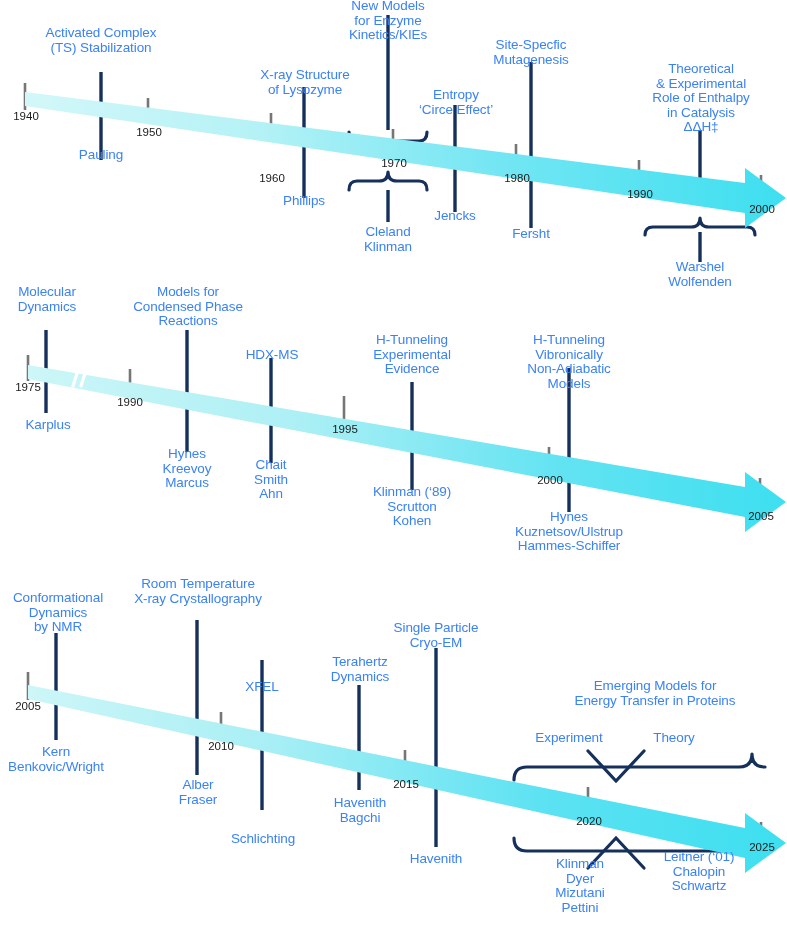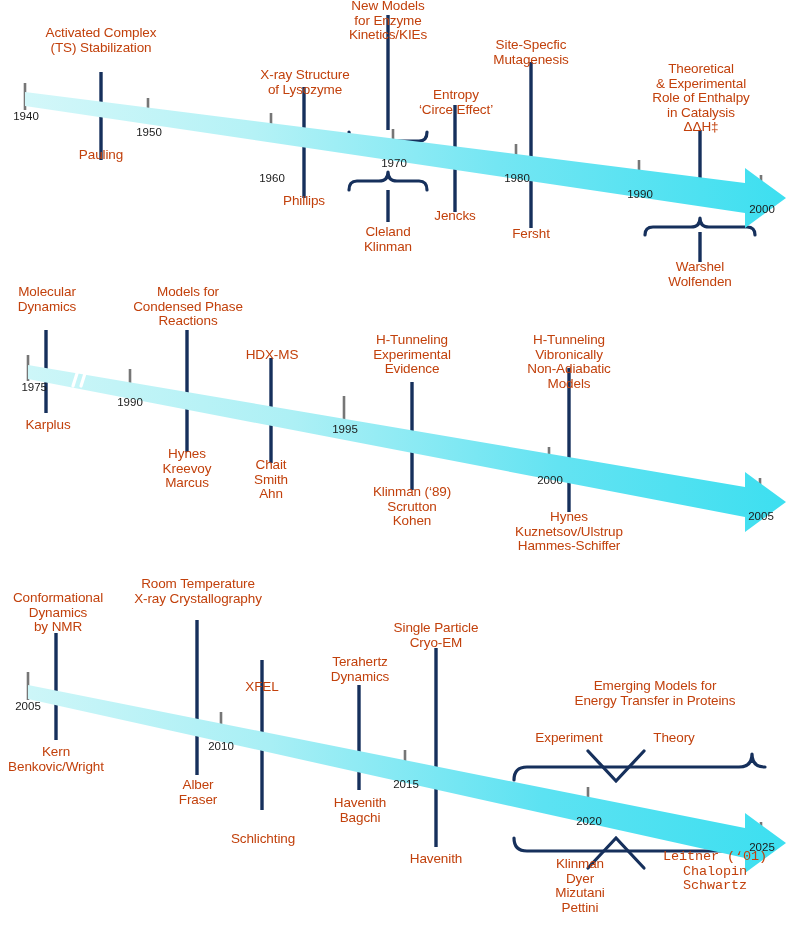--- a/index.html
+++ b/index.html
@@ -1,21 +1,21 @@
 <!DOCTYPE html>
 <html><head>
 <meta charset="utf-8">
 <style>
   html,body{margin:0;padding:0;background:#ffffff;}
   body{width:787px;height:926px;position:relative;overflow:hidden;
        font-family:"Liberation Sans","DejaVu Sans",sans-serif;color:#000;}
   #stage{position:absolute;inset:0;width:787px;height:926px;}
   svg#canvas{position:absolute;left:0;top:0;width:787px;height:926px;}
   .lbl{position:absolute;text-align:center;line-height:1.08;white-space:pre;
-       font-size:13.5px;color:#c2410c;letter-spacing:-0.1px;}
+       font-size:13.5px;color:#3b82f6;letter-spacing:-0.1px;}
   .yr{position:absolute;font-size:11.5px;color:#1a1a1a;text-align:center;white-space:nowrap;}
 </style>
 </head>
 <body>
 
 <div id="stage">
 
 <svg id="canvas" viewBox="0 0 787 926" xmlns="http://www.w3.org/2000/svg">
   <defs>
     <linearGradient id="g1" x1="0" y1="0" x2="1" y2="0">
@@ -178,21 +178,21 @@
 Kohen</div>
 
 <div class="lbl" style="left:509px;top:333px;width:120px;">H-Tunneling
 Vibronically
 Non-Adiabatic
 Models</div>
 <div class="lbl" style="left:474px;top:510px;width:190px;">Hynes
 Kuznetsov/Ulstrup
 Hammes-Schiffer</div>
 
-<div class="yr" style="left:9px;top:381px;width:38px;text-align:right;">1975</div>
+<div class="yr" style="left:9px;top:381px;width:38px;">1975</div>
 <div class="yr" style="left:111px;top:396px;width:38px;">1990</div>
 <div class="yr" style="left:326px;top:423px;width:38px;">1995</div>
 <div class="yr" style="left:531px;top:474px;width:38px;">2000</div>
 <div class="yr" style="left:742px;top:510px;width:38px;">2005</div>
 
 <div class="lbl" style="left:-3px;top:591px;width:122px;">Conformational
 Dynamics
 by NMR</div>
 <div class="lbl" style="left:-7px;top:745px;width:126px;">Kern
 Benkovic/Wright</div>
@@ -215,21 +215,21 @@
 <div class="lbl" style="left:391px;top:852px;width:90px;">Havenith</div>
 
 <div class="lbl" style="left:540px;top:679px;width:230px;">Emerging Models for
 Energy Transfer in Proteins</div>
 <div class="lbl" style="left:519px;top:731px;width:100px;">Experiment</div>
 <div class="lbl" style="left:634px;top:731px;width:80px;">Theory</div>
 <div class="lbl" style="left:531px;top:857px;width:98px;">Klinman
 Dyer
 Mizutani
 Pettini</div>
-<div class="lbl" style="left:660px;top:850px;width:110px;font-family:Liberation Mono, monospace;">Leitner (‘01)
+<div class="lbl" style="left:644px;top:850px;width:110px;">Leitner (‘01)
 Chalopin
 Schwartz</div>
 
 <div class="yr" style="left:9px;top:700px;width:38px;">2005</div>
 <div class="yr" style="left:202px;top:740px;width:38px;">2010</div>
 <div class="yr" style="left:387px;top:778px;width:38px;">2015</div>
 <div class="yr" style="left:570px;top:815px;width:38px;">2020</div>
 <div class="yr" style="left:743px;top:841px;width:38px;">2025</div>
 
 </div>

